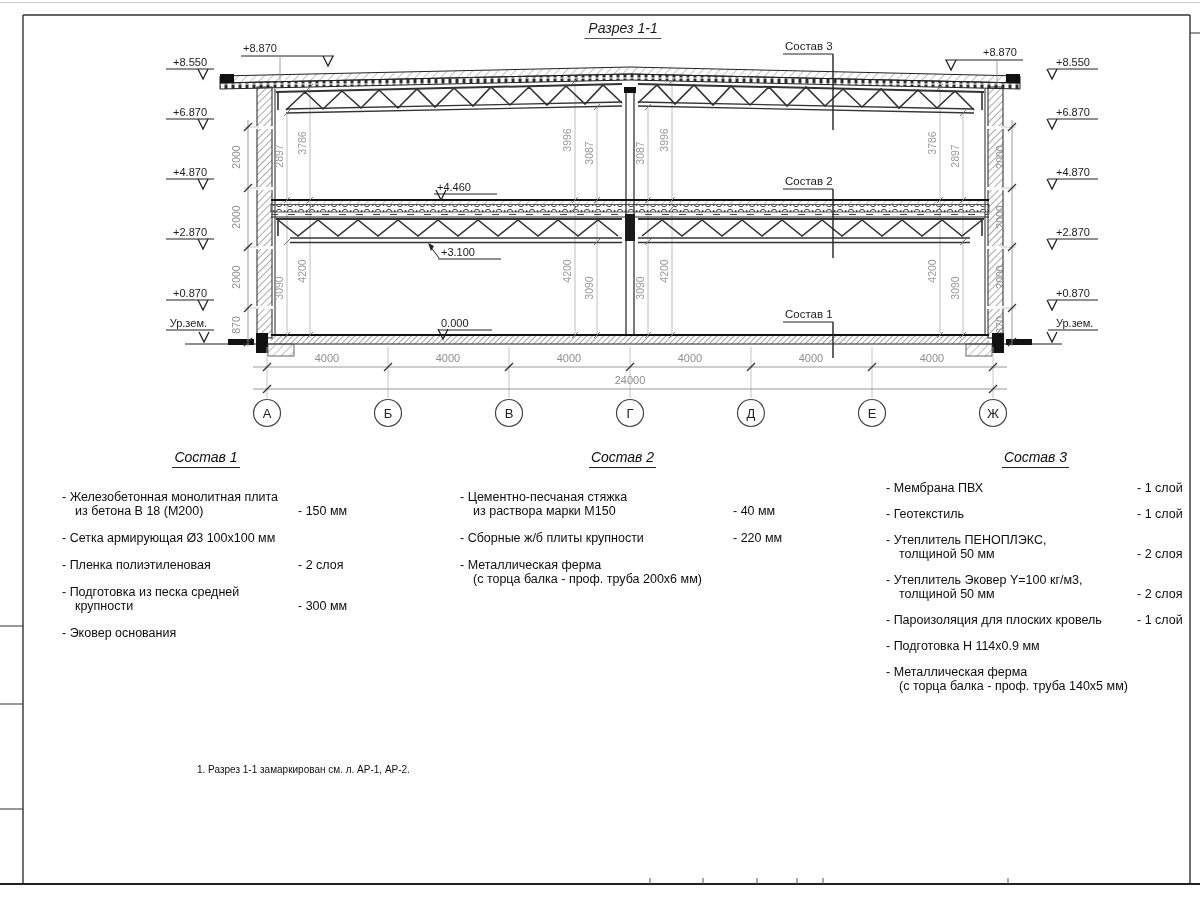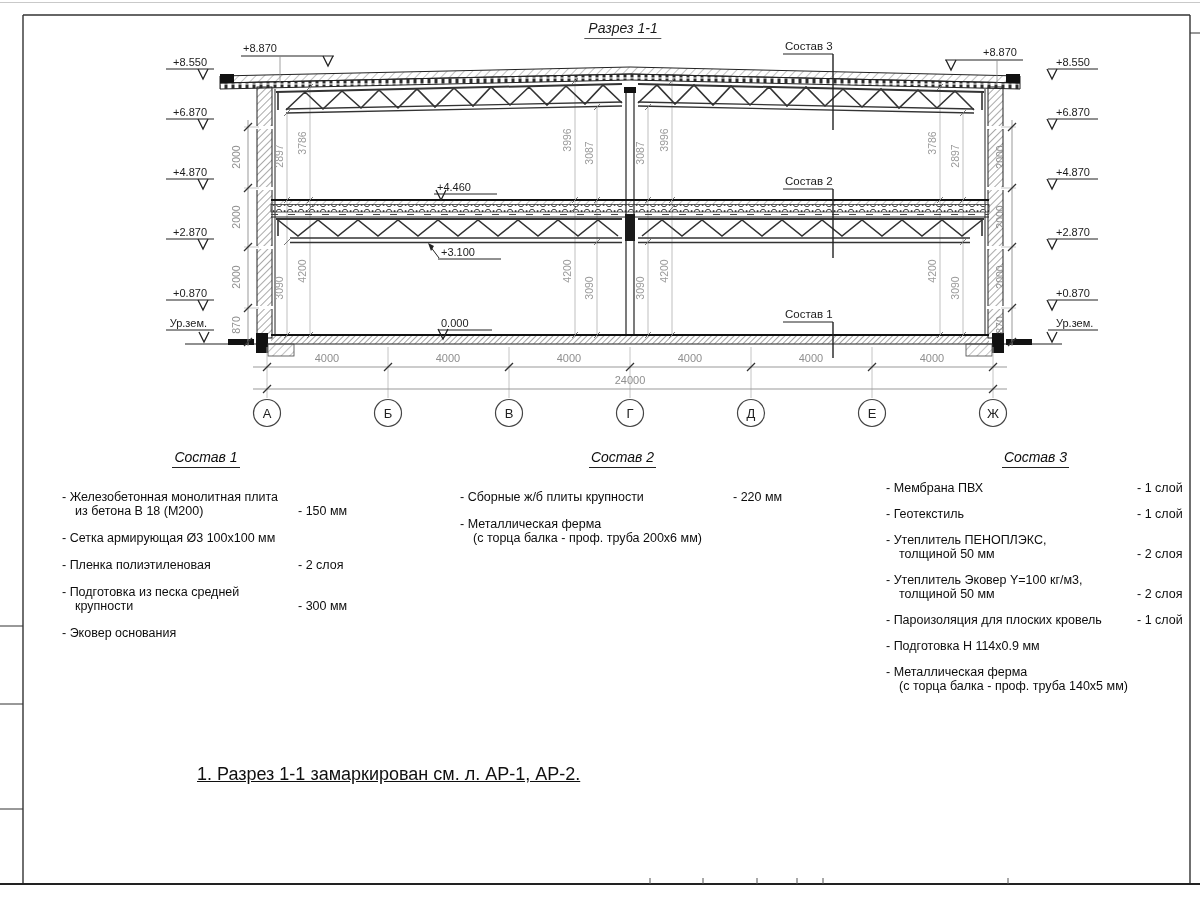--- a/index.html
+++ b/index.html
@@ -3,21 +3,21 @@
 <meta charset="utf-8">
 <style>
   html,body{margin:0;padding:0;background:#fff;}
   .page{position:relative;width:1200px;height:900px;background:#fff;overflow:hidden;
         font-family:"Liberation Sans",sans-serif;color:#111;}
   .page svg{position:absolute;left:0;top:0;}
   svg text{font-family:"Liberation Sans",sans-serif;}
   .dwg-title{position:absolute;left:623px;top:20px;transform:translateX(-50%);
         font-size:14px;font-style:italic;color:#1a1a1a;
         border-bottom:1px solid #555;padding:0 4px 2px;white-space:nowrap;}
-  .note{position:absolute;left:197px;top:764px;font-size:18px;color:#101010;text-decoration:underline;}
+  .note{position:absolute;left:197px;top:764px;font-size:10px;color:#101010;}
   .comp{position:absolute;font-size:12.5px;line-height:14px;color:#0d0d0d;}
   .comp-title{text-align:center;margin-bottom:25px;}
   .comp-title span{font-style:italic;font-size:14px;border-bottom:1px solid #222;padding:0 2px 2px;}
   .comp-s3 .comp-title{margin-bottom:16px;}
   .ci{display:flex;margin-bottom:13px;}
   .comp-s3 .ci{margin-bottom:12px;}
   .ci .nm{flex:1;white-space:pre-line;text-indent:-13px;padding-left:13px;padding-right:6px;}
   .ci .vl{flex:none;align-self:flex-end;white-space:nowrap;}
   .comp-s1{left:62px;top:450px;width:288px;}  .comp-s1 .vl{width:52px;}
   .comp-s2{left:460px;top:450px;width:325px;} .comp-s2 .vl{width:52px;}
@@ -412,20 +412,25 @@
       </div>
   <div class="ci">
         <div class="nm">- Эковер основания</div>
         <div class="vl"></div>
       </div>
 </div>
 
 <div class="comp comp-s2">
   <div class="comp-title"><span>Состав 2</span></div>
   <div class="ci">
+        <div class="nm">- Цементно-песчаная стяжка
+из раствора марки М150</div>
+        <div class="vl">- 40 мм</div>
+      </div>
+  <div class="ci">
         <div class="nm">- Сборные ж/б плиты крупности</div>
         <div class="vl">- 220 мм</div>
       </div>
   <div class="ci">
         <div class="nm">- Металлическая ферма
 (с торца балка - проф. труба 200х6 мм)</div>
         <div class="vl"></div>
       </div>
 </div>
 

